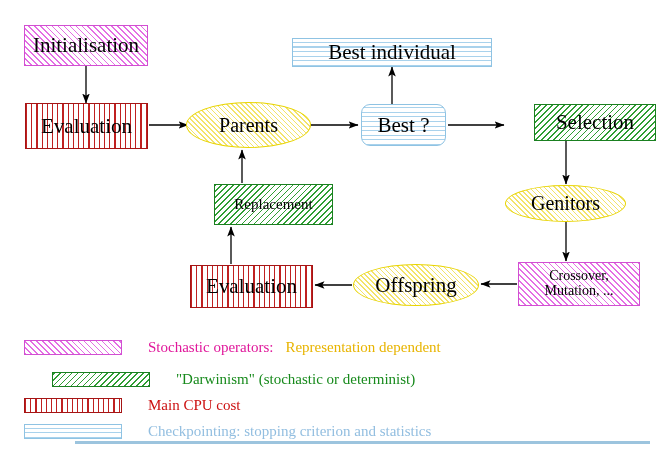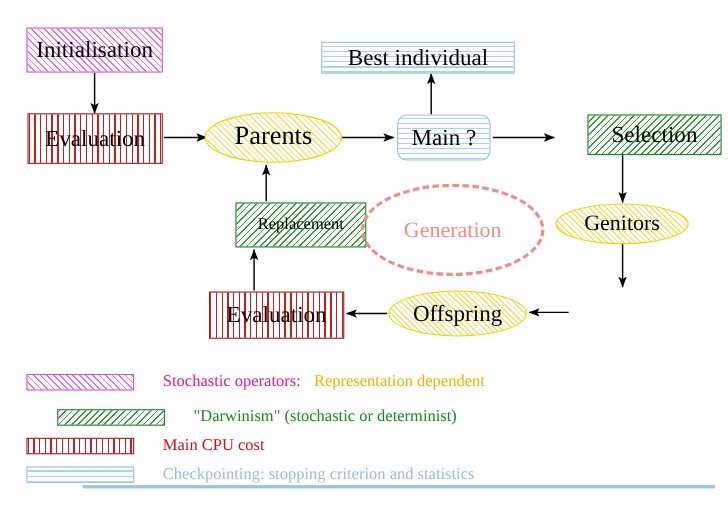--- a/index.html
+++ b/index.html
@@ -167,56 +167,57 @@
   </svg>
 
   <div class="node box fill-magenta" style="left:24px; top:25px; width:124px; height:41px; font-size:21px;">
     <span>Initialisation</span>
   </div>
 
   <div class="node box fill-red" style="left:25px; top:103px; width:123px; height:46px; font-size:21px;">
     <span>Evaluation</span>
   </div>
 
-  <div class="node ellipse fill-yellow" style="left:186px; top:102px; width:125px; height:46px; font-size:24px;">
+  <div class="node ellipse fill-yellow" style="left:186px; top:102px; width:125px; height:46px; font-size:20px;">
     <span>Parents</span>
   </div>
 
-  <div class="node box fill-blue" style="left:292px; top:38px; width:176px; height:29px; font-size:21px;">
+  <div class="node box fill-blue" style="left:292px; top:38px; width:200px; height:29px; font-size:21px;">
     <span>Best individual</span>
   </div>
 
   <div class="node box rounded fill-blue" style="left:361px; top:104px; width:85px; height:42px; font-size:21px;">
-    <span>Main ?</span>
+    <span>Best ?</span>
   </div>
 
   <div class="node box fill-green" style="left:506px; top:104px; width:122px; height:37px; font-size:21px;">
     <span>Selection</span>
   </div>
 
   <div class="node ellipse fill-yellow" style="left:505px; top:185px; width:121px; height:37px; font-size:20px;">
     <span>Genitors</span>
   </div>
 
+  <div class="node box fill-magenta" style="left:518px; top:262px; width:122px; height:44px; font-size:14px;">
+    <span>Crossover,
+Mutation, ...</span>
+  </div>
 
   <div class="node ellipse fill-yellow" style="left:353px; top:264px; width:126px; height:42px; font-size:21px;">
     <span>Offspring</span>
   </div>
 
   <div class="node box fill-red" style="left:190px; top:265px; width:123px; height:43px; font-size:21px;">
     <span>Evaluation</span>
   </div>
 
   <div class="node box fill-green" style="left:186px; top:184px; width:119px; height:41px; font-size:15px;">
     <span>Replacement</span>
   </div>
 
-  <div class="node dashed-gen" style="left:328px; top:167px; width:167px; height:84px; font-size:20px;">
-    <span>Generation</span>
-  </div>
 
   <div id="legend">
 
     <div class="legend-row" style="top:0;">
       <span class="swatch fill-magenta"></span>
       <span class="legend-text">
         <span style="color:#e0189b;">Stochastic operators:</span><span class="lt2" style="color:#e8b400;">Representation dependent</span>
       </span>
     </div>
 

